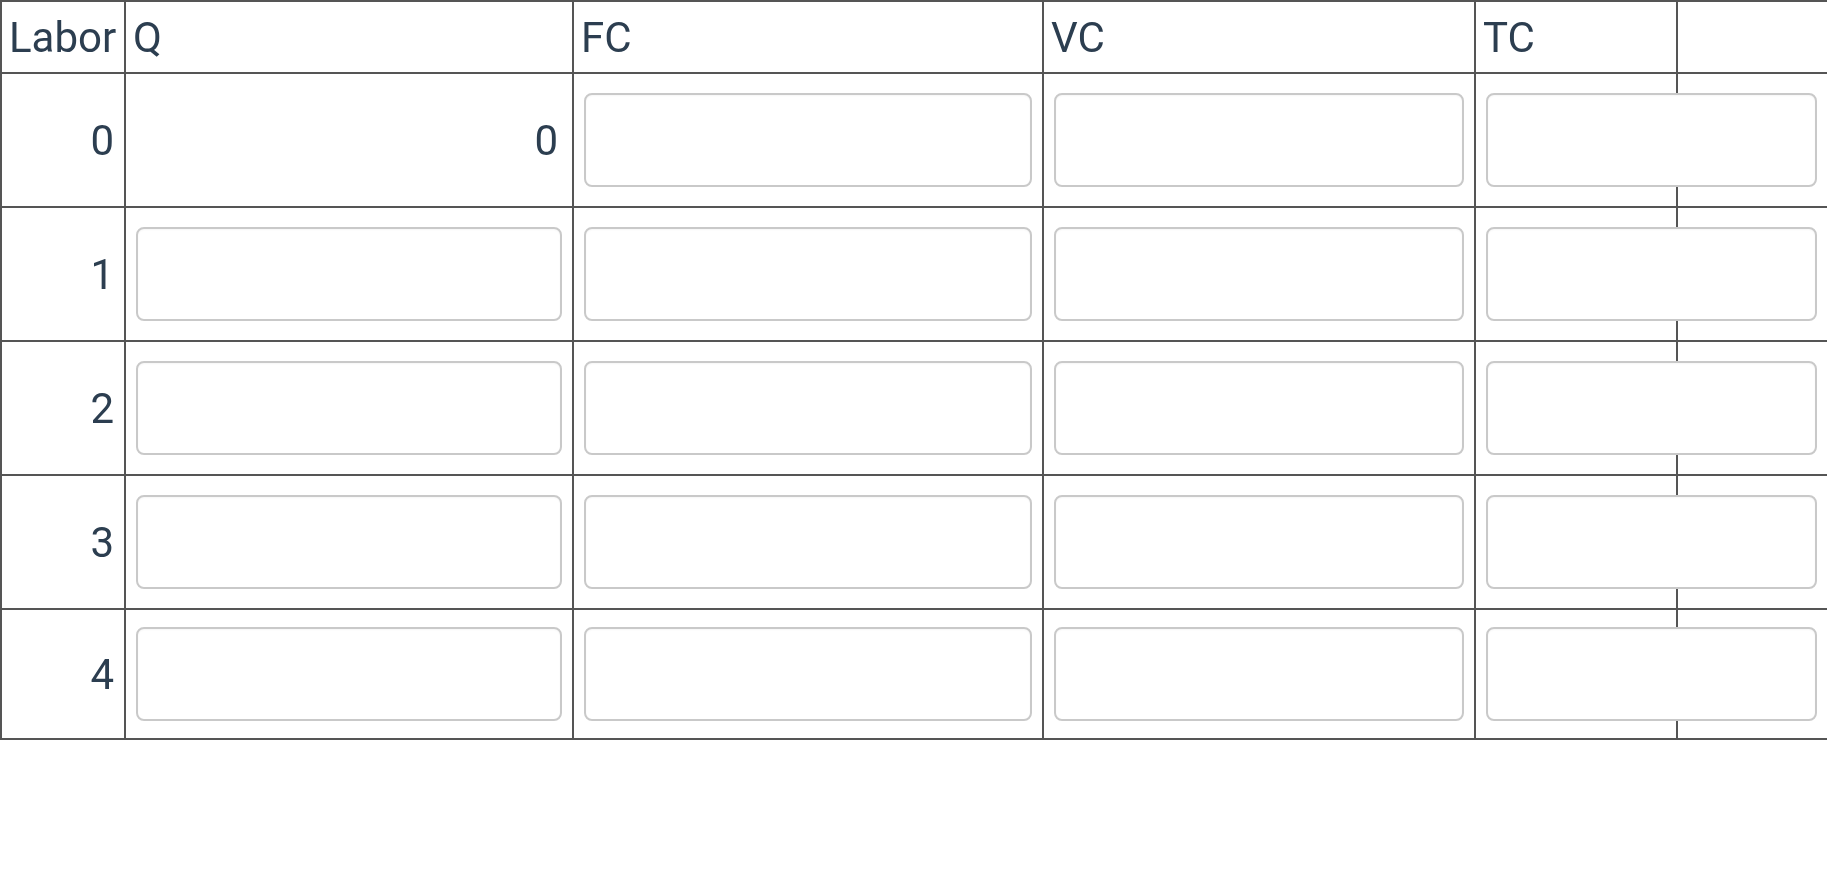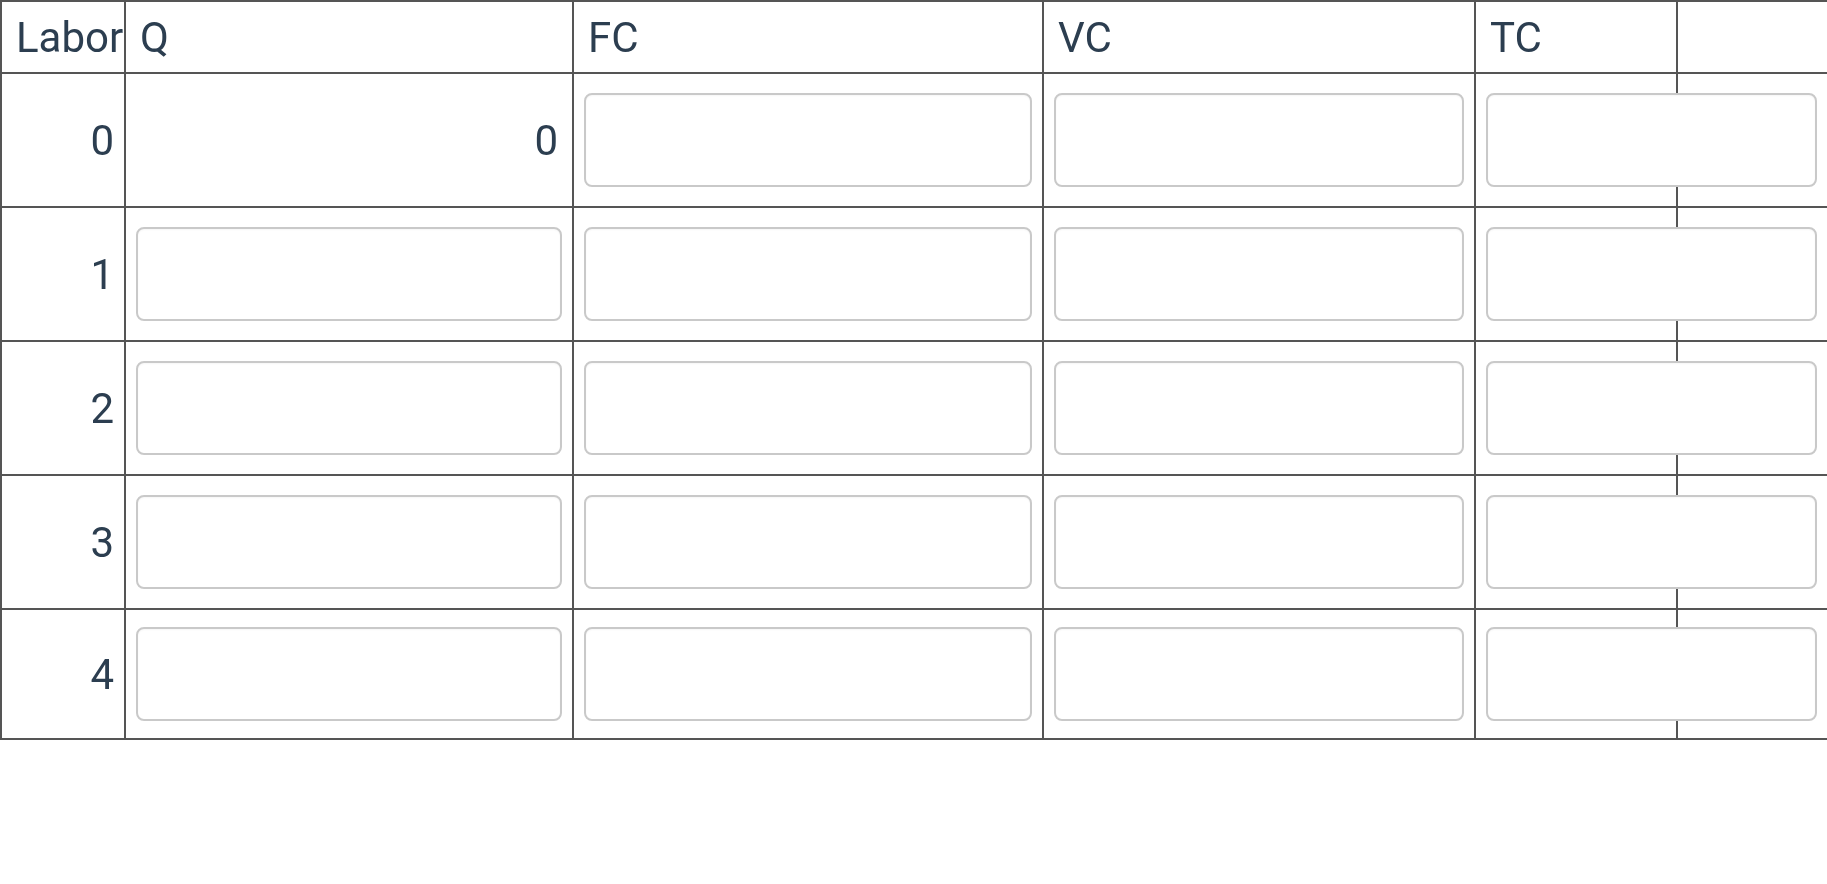--- a/index.html
+++ b/index.html
@@ -23,21 +23,21 @@
   th, td {
     border: 2px solid #555;
     text-align: left;
     vertical-align: middle;
     font-size: 42px;
     color: #2c3e50;
     font-weight: 400;
   }
   th {
     height: 72px;
-    padding: 4px 14px;
+    padding: 4px 7px;
     font-weight: 400;
   }
   td {
     height: 134px;
     padding: 8px 10px;
   }
   td.labor-cell {
     text-align: right;
     padding-right: 10px;
   }

